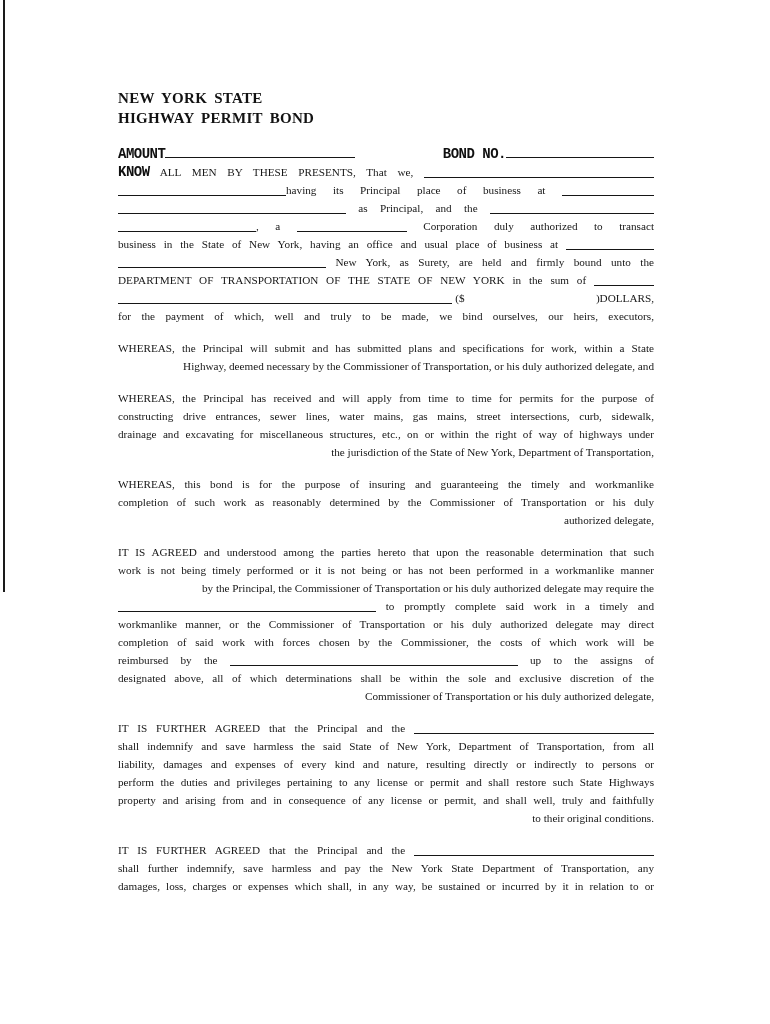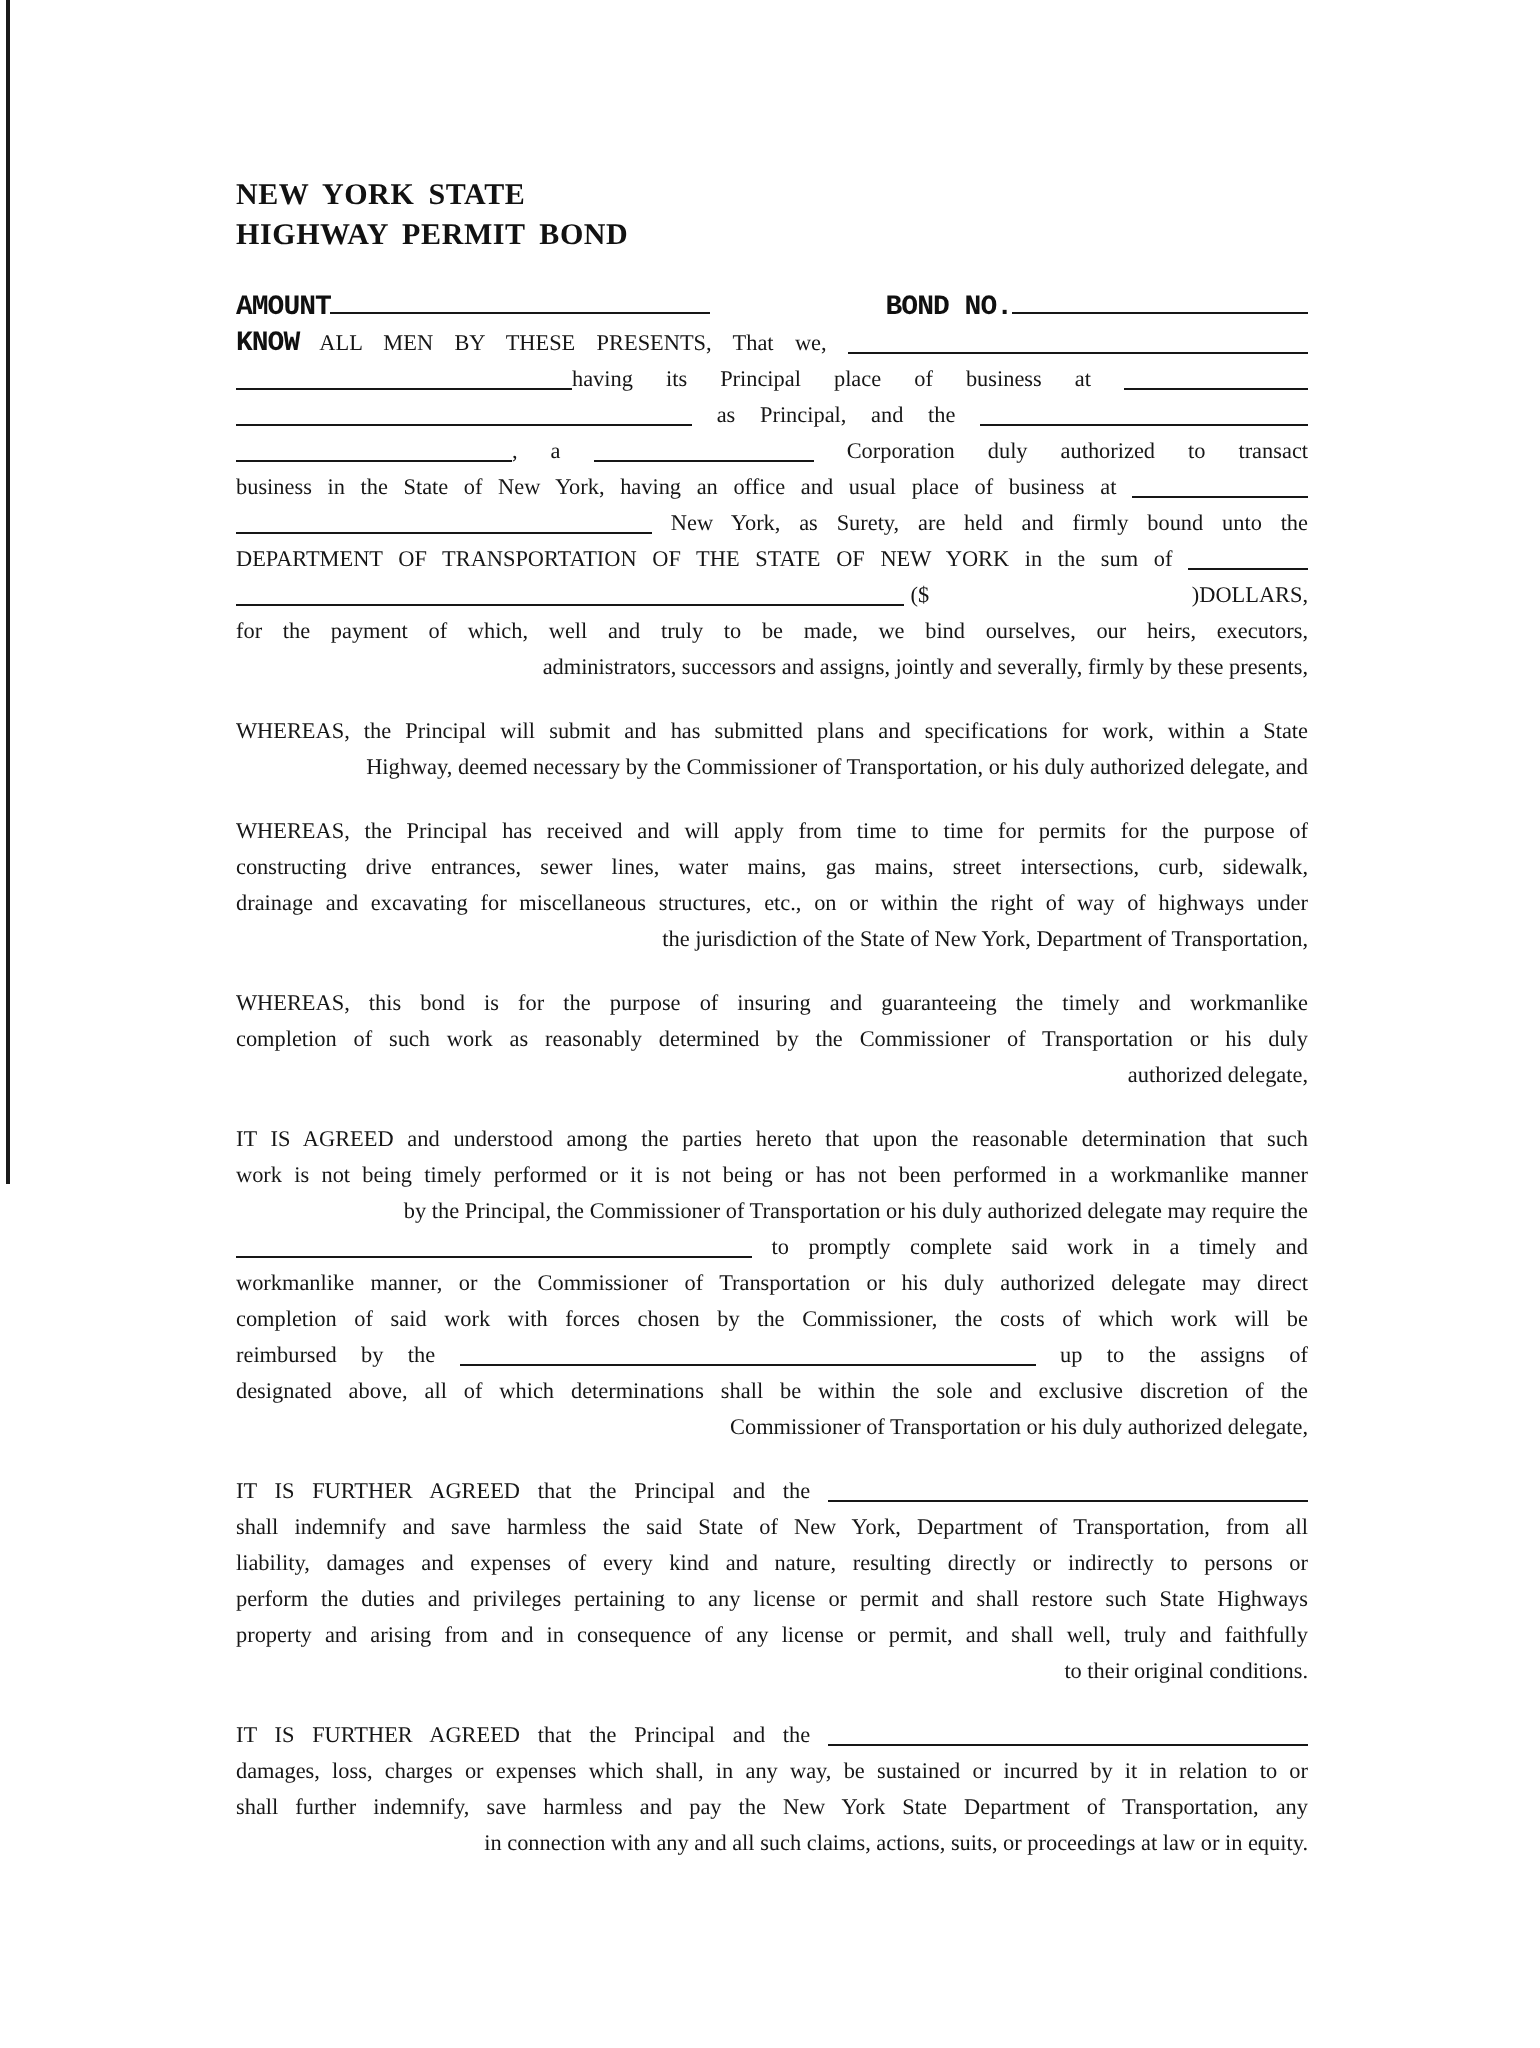--- a/index.html
+++ b/index.html
@@ -106,21 +106,20 @@
         </div>
         <div class="line stretch"><span class="label">KNOW</span> <span class="run">ALL MEN BY THESE PRESENTS, That we,</span> <span class="blank" style="width: 230px;"></span></div>
         <div class="line stretch"><span class="blank" style="width: 168px;"></span><span class="run">having its Principal place of business at</span> <span class="blank" style="width: 92px;"></span></div>
         <div class="line stretch"><span class="blank" style="width: 228px;"></span> <span class="run">as Principal, and the</span> <span class="blank" style="width: 164px;"></span></div>
         <div class="line stretch"><span class="blank" style="width: 138px;"></span><span class="run">, a</span> <span class="blank" style="width: 110px;"></span> <span class="run">Corporation duly authorized to transact</span></div>
         <div class="line stretch"><span class="run">business in the State of New York, having an office and usual place of business at</span> <span class="blank" style="width: 88px;"></span></div>
         <div class="line stretch"><span class="blank" style="width: 208px;"></span> <span class="run">New York, as Surety, are held and firmly bound unto the</span></div>
         <div class="line stretch"><span class="run">DEPARTMENT OF TRANSPORTATION OF THE STATE OF NEW YORK in the sum of</span> <span class="blank" style="width: 60px;"></span></div>
         <div class="line stretch"><span class="blank" style="width: 334px;"></span> <span class="run">($</span> <span class="gapseg" style="width: 128px;"></span><span class="run">)DOLLARS,</span></div>
         <div class="line stretch"><span class="run">for the payment of which, well and truly to be made, we bind ourselves, our heirs, executors,</span></div>
-        <div class="line"><span class="run">administrators, successors and assigns, jointly and severally, firmly by these presents,</span></div>
         <div class="line stretch para"><span class="run">WHEREAS, the Principal will submit and has submitted plans and specifications for work, within a State</span></div>
         <div class="line"><span class="run">Highway, deemed necessary by the Commissioner of Transportation, or his duly authorized delegate, and</span></div>
         <div class="line stretch para"><span class="run">WHEREAS, the Principal has received and will apply from time to time for permits for the purpose of</span></div>
         <div class="line stretch"><span class="run">constructing drive entrances, sewer lines, water mains, gas mains, street intersections, curb, sidewalk,</span></div>
         <div class="line stretch"><span class="run">drainage and excavating for miscellaneous structures, etc., on or within the right of way of highways under</span></div>
         <div class="line"><span class="run">the jurisdiction of the State of New York, Department of Transportation,</span></div>
         <div class="line stretch para"><span class="run">WHEREAS, this bond is for the purpose of insuring and guaranteeing the timely and workmanlike</span></div>
         <div class="line stretch"><span class="run">completion of such work as reasonably determined by the Commissioner of Transportation or his duly</span></div>
         <div class="line"><span class="run">authorized delegate,</span></div>
         <div class="line stretch para"><span class="run">IT IS AGREED and understood among the parties hereto that upon the reasonable determination that such</span></div>
@@ -132,18 +131,17 @@
         <div class="line stretch"><span class="run">reimbursed by the</span> <span class="blank" style="width: 288px;"></span> <span class="run">up to the assigns of</span></div>
         <div class="line stretch"><span class="run">designated above, all of which determinations shall be within the sole and exclusive discretion of the</span></div>
         <div class="line"><span class="run">Commissioner of Transportation or his duly authorized delegate,</span></div>
         <div class="line stretch para"><span class="run">IT IS FURTHER AGREED that the Principal and the</span> <span class="blank" style="width: 240px;"></span></div>
         <div class="line stretch"><span class="run">shall indemnify and save harmless the said State of New York, Department of Transportation, from all</span></div>
         <div class="line stretch"><span class="run">liability, damages and expenses of every kind and nature, resulting directly or indirectly to persons or</span></div>
         <div class="line stretch"><span class="run">perform the duties and privileges pertaining to any license or permit and shall restore such State Highways</span></div>
         <div class="line stretch"><span class="run">property and arising from and in consequence of any license or permit, and shall well, truly and faithfully</span></div>
         <div class="line"><span class="run">to their original conditions.</span></div>
         <div class="line stretch para"><span class="run">IT IS FURTHER AGREED that the Principal and the</span> <span class="blank" style="width: 240px;"></span></div>
+        <div class="line stretch"><span class="run">shall further indemnify, save harmless and pay the New York State Department of Transportation, any</span></div>
         <div class="line stretch"><span class="run">damages, loss, charges or expenses which shall, in any way, be sustained or incurred by it in relation to or</span></div>
-        <div class="line stretch"><span class="run">shall further indemnify, save harmless and pay the New York State Department of Transportation, any</span></div>
-        <div class="line"><span class="run">in connection with any and all such claims, actions, suits, or proceedings at law or in equity.</span></div>
       </div>
   </div>
 </div>
 
 </body></html>

